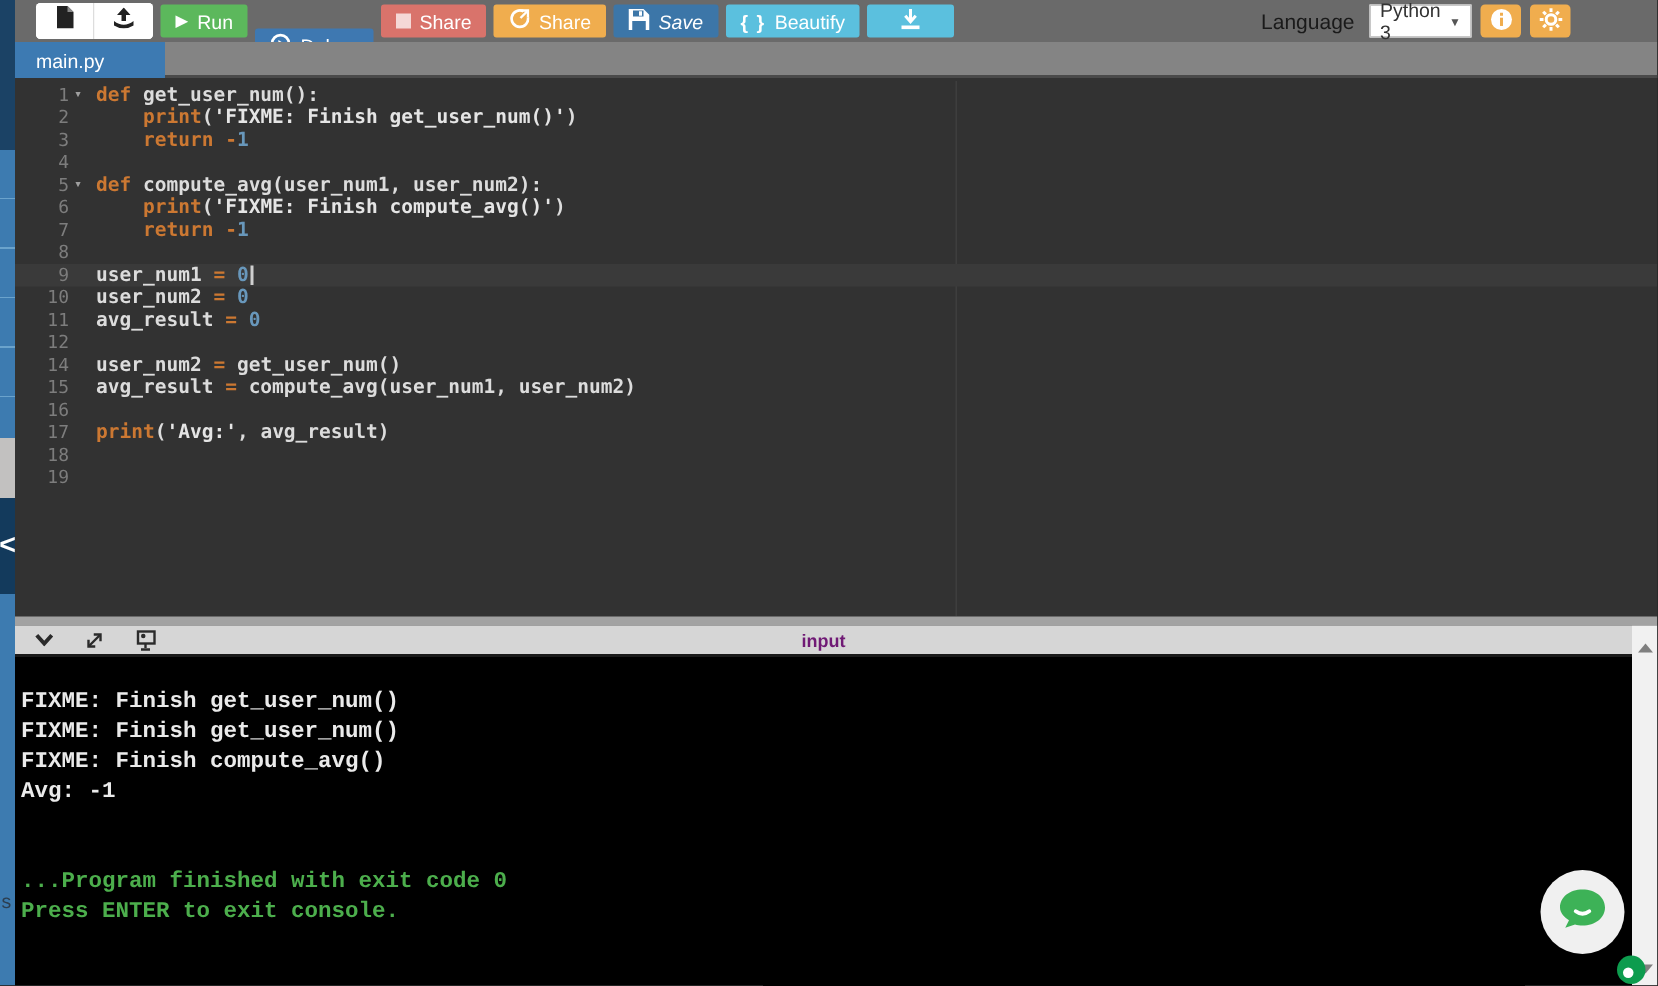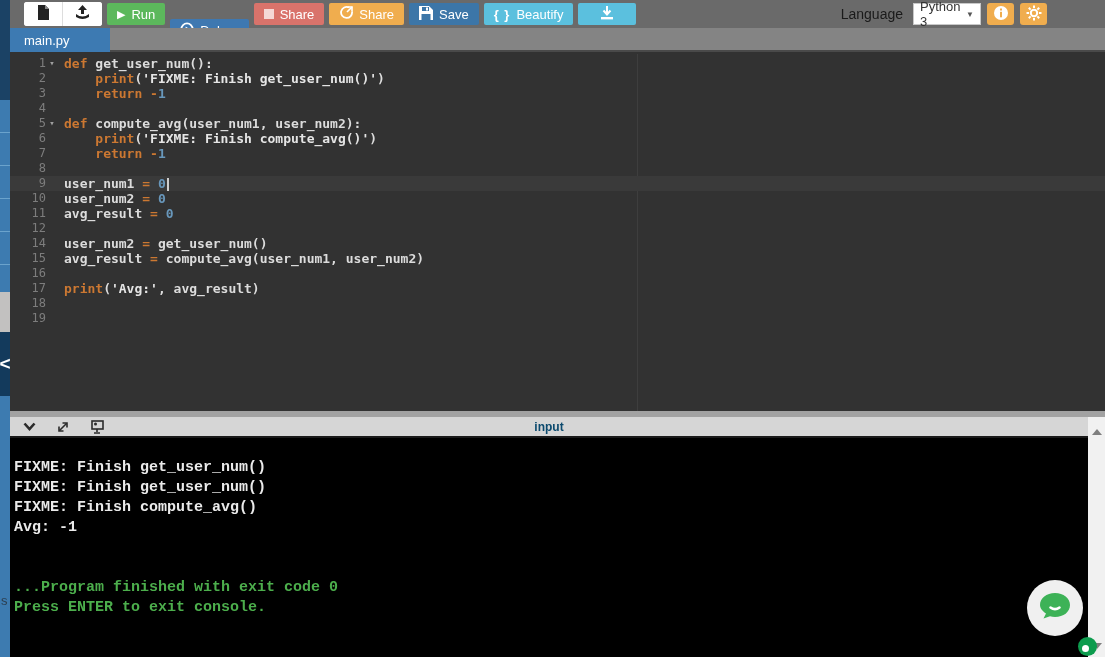--- a/index.html
+++ b/index.html
@@ -27,21 +27,21 @@
             border-right:1px solid #ddd; cursor:pointer; background:#fff; }
   .wg-btn:last-child { border-right:none; }
   .tb-btn { height:22px; margin-left:5px; padding:0 10px; border:none; border-radius:2px;
             color:#fff; font-size:13px; display:inline-flex; align-items:center; gap:6px;
             cursor:pointer; font-family:"Liberation Sans",sans-serif; }
   .btn-run      { background:#5cb85c; }
   .btn-debug    { background:#3e78b1;margin-top:32px; }
   .btn-stop     { background:#d9736b; }
   .btn-stop .sq { width:10px; height:10px; background:rgba(255,255,255,.72); display:inline-block; }
   .btn-share    { background:#f0ad4e; }
-  .btn-save     { background:#3c76a8; }
+  .btn-save     { background:#3c76a8;font-style:italic; }
   .btn-beautify { background:#5bc0de; }
   .btn-download { background:#5bc0de; width:58px; justify-content:center; }
   .run-tri { font-size:11px; line-height:1; }
   .braces { font-weight:bold; letter-spacing:1px; }
 
   .topbar-right { margin-left:auto; margin-right:58px; display:flex; align-items:center; gap:6px; }
   .lang-label { color:#1a1a1a; font-size:14px; margin-right:4px; }
   .lang-select { width:68px; height:22px; background:#fff; border:1px solid #c8c8c8;
                  display:flex; align-items:center; padding:0 6px; font-size:13px; color:#333;
                  cursor:pointer; justify-content:space-between; }
@@ -76,21 +76,21 @@
   
   .splitter { position:absolute; left:10px; right:0; top:411px; height:6px; background:#a2a2a2;
               cursor:row-resize; }
 
   
   .console-header { position:absolute; left:10px; right:17px; top:417px; height:21px;
                     background:#d6d6d6; border-bottom:2px solid #1a1a1a;
                     display:flex; align-items:center; padding-left:10px; gap:16px; }
   .ch-icon { width:18px; height:14px; display:flex; align-items:center; justify-content:center;
              cursor:pointer; }
-  .console-title { position:absolute; left:50%; transform:translateX(-50%); color:#0c4a6e;
+  .console-title { position:absolute; left:50%; transform:translateX(-50%); color:#701a75;
                    font-size:12px; font-weight:bold; }
   .console-body { position:absolute; left:10px; right:17px; top:438px; bottom:0; background:#000;
                   font-family:"Liberation Mono", monospace; font-size:15px; font-weight:bold;
                   padding:20px 0 0 4px; cursor:text; }
   .console-line { height:20px; line-height:20px; white-space:pre; }
   .cl-white { color:#eaeaea; }
   .cl-green { color:#4cae4c; }
 
   
   .scrollbar { position:absolute; right:0; top:417px; bottom:0; width:17px; background:#f1f1f1; }

